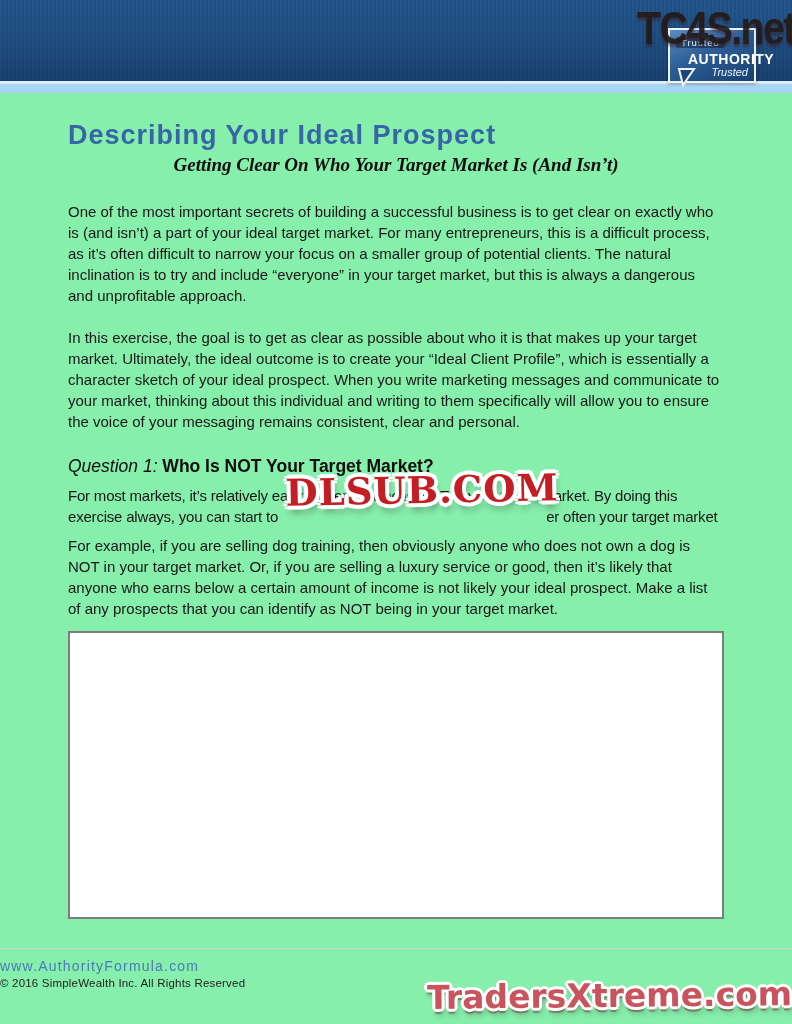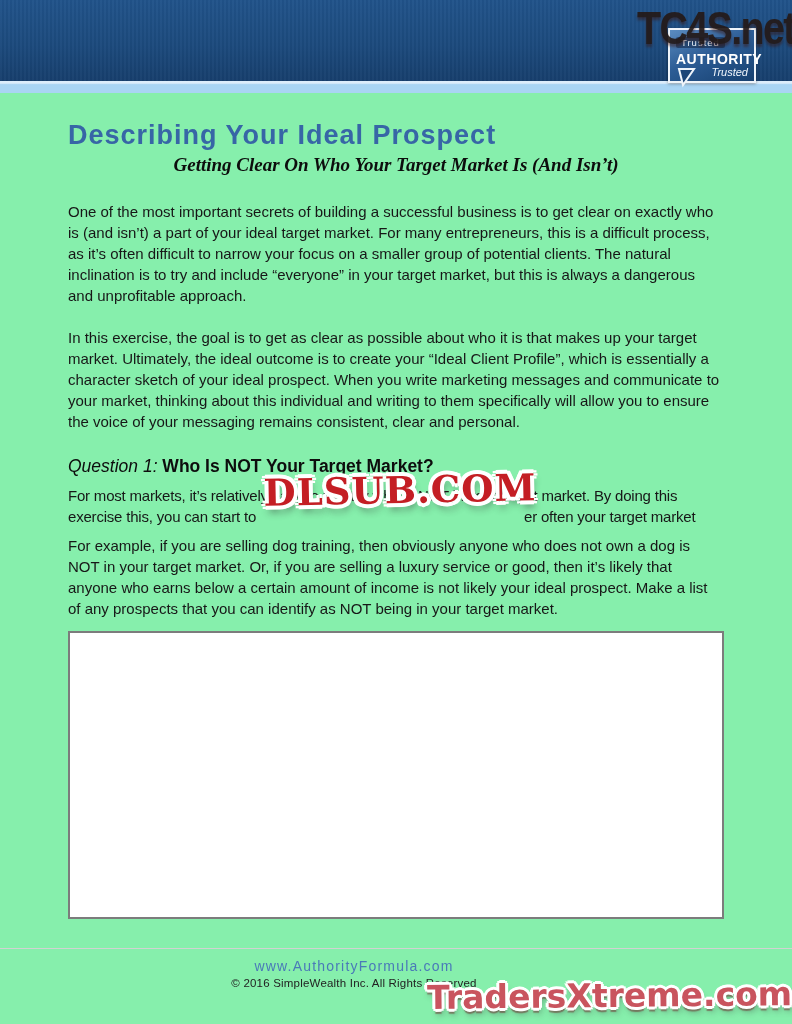--- a/index.html
+++ b/index.html
@@ -32,21 +32,21 @@
   .logo-box {
     width:88px; padding:2px 6px 3px 6px;
     border:2px solid #eef4fa;
     background:linear-gradient(155deg,#5b8cc0 0%,#2d5d96 45%,#16406f 100%);
     box-shadow:0 1px 3px rgba(0,0,0,0.35);
   }
   .logo-trusted {
     font-size:9.5px; color:#e9f1f9; letter-spacing:1px;
     background:rgba(15,35,65,0.55); display:inline-block; padding:0 5px; border-radius:2px;
   }
-  .logo-authority { font-size:14px; font-weight:bold; color:#ffffff; letter-spacing:0.5px; margin-top:1px; }
+  .logo-authority { font-size:14px; font-weight:bold; color:#ffffff; letter-spacing:0.5px; margin-top:1px;margin-left:12px; }
   .logo-formula { font-size:11px; font-style:italic; color:#f0f6fc; text-align:right; margin-top:-1px; }
   .logo-tail { position:absolute; left:8px; top:40px; }
 
   
   .wm-tc4s {
     position:absolute; top:0px; right:-3px; z-index:10;
     font-family:"Liberation Sans", sans-serif;
     font-weight:bold; font-size:47px; letter-spacing:-2px;
     color:#241a19; opacity:0.93;
     transform:scaleX(0.84); transform-origin:100% 0;
@@ -103,21 +103,21 @@
   .answer-box {
     margin-top:12px; width:656px; height:288px;
     border:2px solid #7c7c7c; background:#ffffff;
   }
 
   
   .footer-divider {
     position:absolute; left:0; top:948px; width:792px; height:0;
     border-top:1px solid #d2d2d2; z-index:2;
   }
-  .footer { position:absolute; left:0; top:957px; width:708px; text-align:center; z-index:2; }
+  .footer { position:absolute; left:0; top:957px; width:708px; text-align:left; z-index:2; }
   .footer-link {
     font-size:14px; letter-spacing:1.2px; color:#4a7ab8; text-decoration:none; display:inline-block;
   }
   .footer-copy { font-size:11.5px; color:#222; margin-top:2px; letter-spacing:0.2px; }
 </style>
 </head>
 <body>
 
 <div class="page">
 
@@ -143,21 +143,21 @@
     <h2 class="doc-subtitle">Getting Clear On Who Your Target Market Is (And Isn’t)</h2>
 
     <p class="body-par par-1"><span class="bold">One of the most important secrets of building a successful business is to get clear on exactly who is (and isn’t) a part of your ideal target market.</span><span>  For many entrepreneurs, this is a difficult process, as it’s often difficult to narrow your focus on a smaller group of potential clients.  The natural inclination is to try and include “everyone” in your target market, but this is always a dangerous and unprofitable approach.</span></p>
 
     <p class="body-par par-2"><span>In this exercise, the goal is to get as clear as possible about who it is that makes up your target market.  Ultimately, the ideal outcome is to create your “</span><span class="bold">Ideal Client Profile</span><span>”, which is essentially a character sketch of your ideal prospect.  When you write marketing messages and communicate to your market, thinking about this individual and writing to them specifically will allow you to ensure the voice of your messaging remains consistent, clear and personal.</span></p>
 
     <p class="q-heading"><span class="q-label">Question 1:</span><span class="q-title">  Who Is NOT Your Target Market?</span></p>
 
     <p class="body-par par-3">
       <span class="line">For most markets, it’s relatively easy to identify who is NOT in your target market.  By doing this</span>
-      <span class="line"><span>exercise this, you can start to </span><span class="wm-dlsub-anchor"><span class="wm-dlsub">DLSUB.COM</span></span><span>er often your target market</span></span>
+      <span class="line"><span>exercise always, you can start to </span><span class="wm-dlsub-anchor"><span class="wm-dlsub">DLSUB.COM</span></span><span>er often your target market</span></span>
     </p>
 
     <p class="body-par par-4">For example, if you are selling dog training, then obviously anyone who does not own a dog is NOT in your target market.  Or, if you are selling a luxury service or good, then it’s likely that anyone who earns below a certain amount of income is not likely your ideal prospect.  Make a list of any prospects that you can identify as NOT being in your target market.</p>
 
     <div class="answer-box"></div>
   </div>
 
   <div class="footer-divider"></div>
   <div class="footer">
     <a class="footer-link" href="#">www.AuthorityFormula.com</a>

